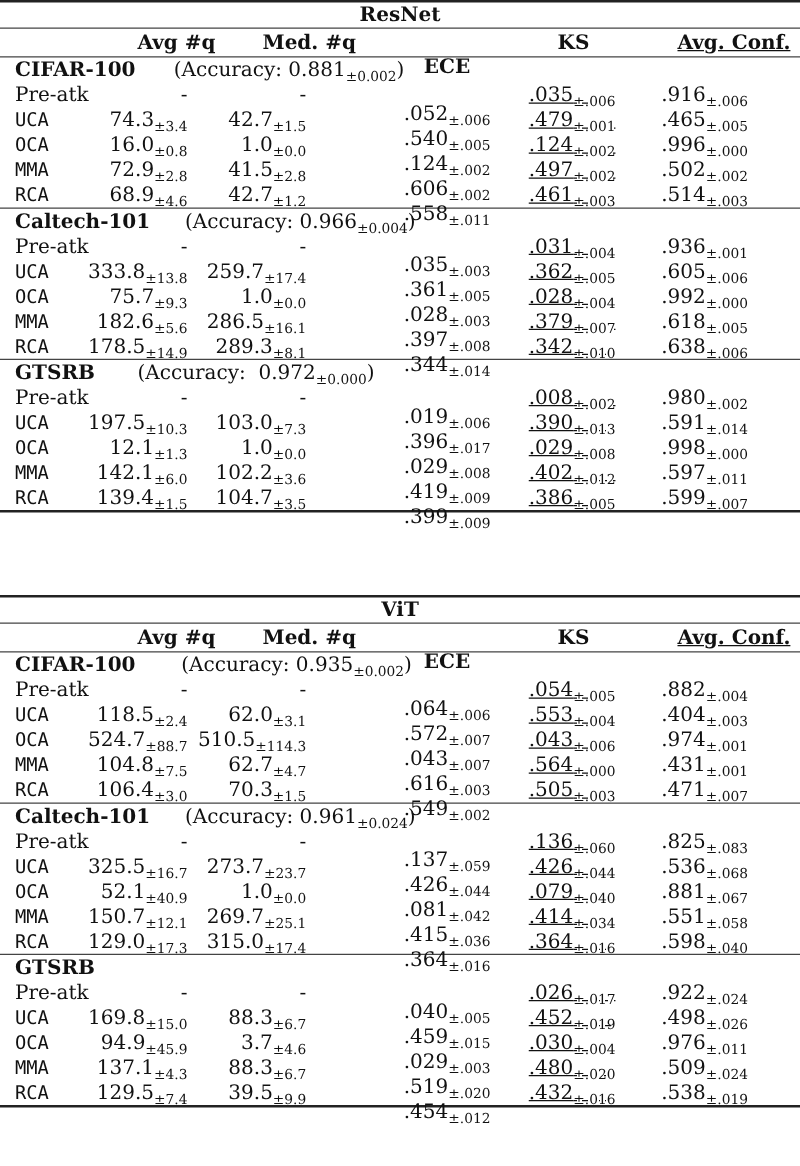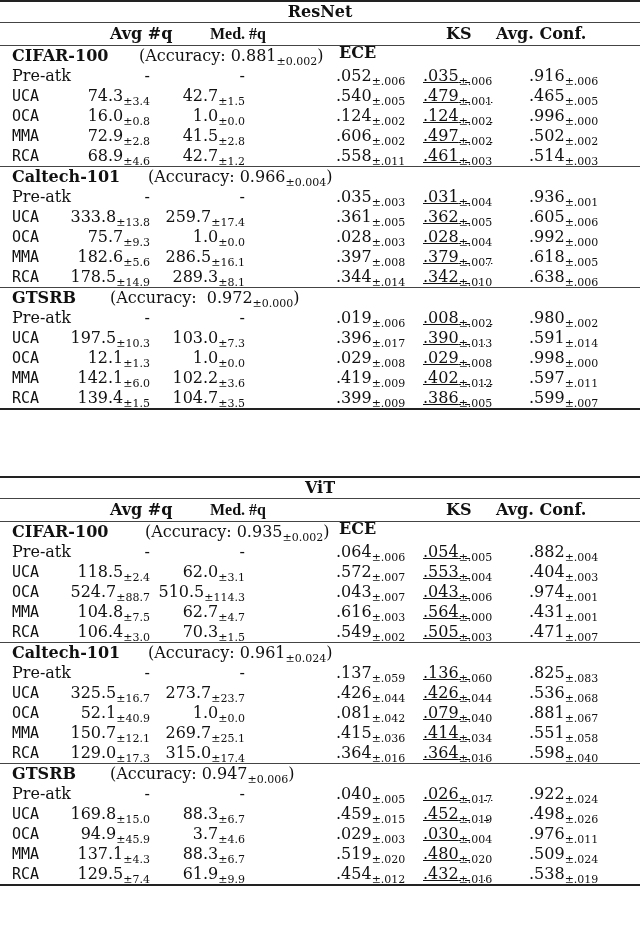--- a/index.html
+++ b/index.html
@@ -7,28 +7,28 @@
   .tbl { position: absolute; left: 0; width: 640px; }
   .rule-thick { height: 2px; background: #222; }
   .rule-thin { height: 1px; background: #444; }
   .title { height: 20px; line-height: 20px; text-align: center; font-weight: bold; font-size: 16px; }
   .hdr, .row, .sec { position: relative; height: 20px; line-height: 20px; font-size: 16px; }
   .hdr { height: 22px; line-height: 22px; font-weight: bold; }
   .cell { position: absolute; top: 0; white-space: nowrap; }
   .c0 { left: 12px; }
   .c1 { right: 490px; }
   .c2 { right: 395px; }
-  .c3 { left: 336px; }
+  .c3 { left: 323px; margin-top: 15px; }
   .c4 { left: 423px; text-decoration: underline; }
   .c5 { left: 529px; text-align: right; }
   .hdr .h1 { left: 110px; text-align: right; }
-  .hdr .h2 { left: 210px; font-family: Liberation Serif, serif; }
+  .hdr .h2 { left: 210px; }
   .hdr .h3 { left: 339px; margin-top: 19px; }
   .hdr .h4 { left: 446px; }
-  .hdr .h5 { left: 496px; }
+  .hdr .h5 { left: 542px; text-decoration: underline; }
   .mono { font-family: "DejaVu Sans Mono", "Liberation Mono", monospace; font-size: 15px; }
   .sub { font-size: 11px; position: relative; top: 4px; }
   .sec .name { position: absolute; left: 12px; font-weight: bold; }
   .sec .acc { position: absolute; }
 </style>
 </head>
 <body>
 
 <div id="root">
     <div class="tbl" style="top: 0px;">
@@ -276,21 +276,20 @@
         <span class="cell c0 mono">RCA</span>
         <span class="cell c1"><span>129.0</span><span class="sub">±17.3</span></span>
         <span class="cell c2"><span>315.0</span><span class="sub">±17.4</span></span>
         <span class="cell c3"><span>.364</span><span class="sub">±.016</span></span>
         <span class="cell c4"><span>.364</span><span class="sub">±.016</span></span>
         <span class="cell c5"><span>.598</span><span class="sub">±.040</span></span>
       </div>
       <div class="rule-thin"></div>
       <div class="sec">
         <span class="name">GTSRB</span>
-        <span class="acc" style="left: 110px;"><span style="white-space: pre;">(Accuracy: </span><span>0.947</span><span class="sub">±0.006</span><span>)</span></span>
       </div>
       <div class="row">
         <span class="cell c0">Pre-atk</span>
         <span class="cell c1"><span>-</span><span class="sub"></span></span>
         <span class="cell c2"><span>-</span><span class="sub"></span></span>
         <span class="cell c3"><span>.040</span><span class="sub">±.005</span></span>
         <span class="cell c4"><span>.026</span><span class="sub">±.017</span></span>
         <span class="cell c5"><span>.922</span><span class="sub">±.024</span></span>
       </div>
       <div class="row">
@@ -313,20 +312,20 @@
         <span class="cell c0 mono">MMA</span>
         <span class="cell c1"><span>137.1</span><span class="sub">±4.3</span></span>
         <span class="cell c2"><span>88.3</span><span class="sub">±6.7</span></span>
         <span class="cell c3"><span>.519</span><span class="sub">±.020</span></span>
         <span class="cell c4"><span>.480</span><span class="sub">±.020</span></span>
         <span class="cell c5"><span>.509</span><span class="sub">±.024</span></span>
       </div>
       <div class="row">
         <span class="cell c0 mono">RCA</span>
         <span class="cell c1"><span>129.5</span><span class="sub">±7.4</span></span>
-        <span class="cell c2"><span>61.9</span><span class="sub">±9.9</span></span>
+        <span class="cell c2"><span>39.5</span><span class="sub">±9.9</span></span>
         <span class="cell c3"><span>.454</span><span class="sub">±.012</span></span>
         <span class="cell c4"><span>.432</span><span class="sub">±.016</span></span>
         <span class="cell c5"><span>.538</span><span class="sub">±.019</span></span>
       </div>
       <div class="rule-thick"></div>
     </div>
   </div>
 
 </body></html>

